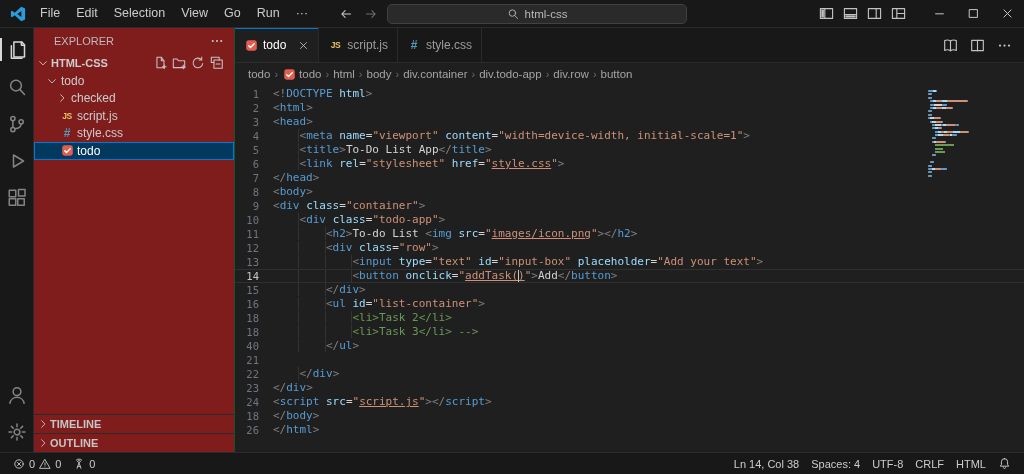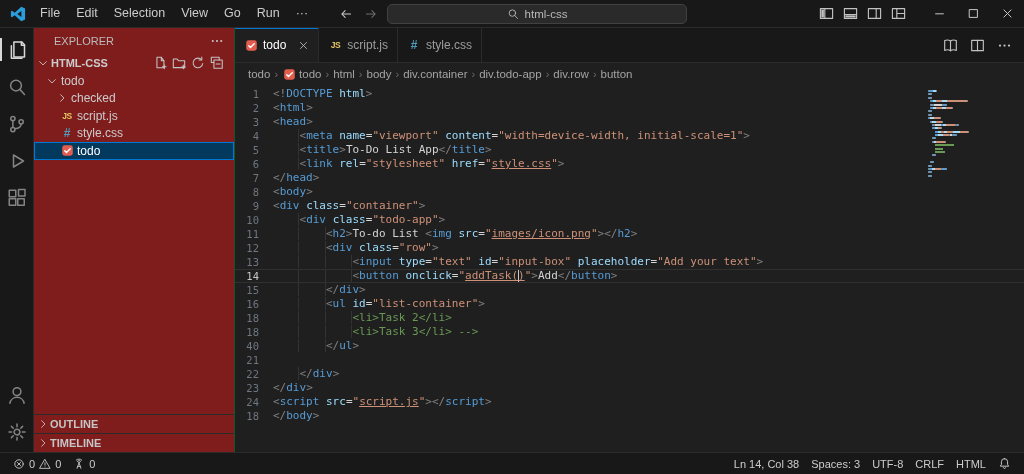--- a/index.html
+++ b/index.html
@@ -291,29 +291,29 @@
           <span class="tree-label">todo</span>
         </div>
       </div>
     <div class="sb-sections">
         <div class="sb-section">
           <span class="icon">
             <svg viewBox="0 0 16 16" width="12" height="12" fill="none" stroke="currentColor" stroke-width="1.2" stroke-linecap="round" stroke-linejoin="round">
               <path d="M6.2 3.6L10.6 8l-4.4 4.4"></path>
             </svg>
           </span>
-          <span>OUTLINE</span>
+          <span>TIMELINE</span>
         </div>
         <div class="sb-section">
           <span class="icon">
             <svg viewBox="0 0 16 16" width="12" height="12" fill="none" stroke="currentColor" stroke-width="1.2" stroke-linecap="round" stroke-linejoin="round">
               <path d="M6.2 3.6L10.6 8l-4.4 4.4"></path>
             </svg>
           </span>
-          <span>TIMELINE</span>
+          <span>OUTLINE</span>
         </div>
       </div>
   </div>
 
   <div class="editor">
     <div class="tabbar">
       <div class="tabs">
           <div class="tab active">
             <span class="fi">
               <svg viewBox="0 0 16 16" width="13" height="13">
@@ -417,20 +417,21 @@
           <div class="code-line"><span class="ln">15</span><span class="lc"><span class="tk-ws">        </span><span class="tk-punct" style="color: rgb(128, 128, 128);">&lt;/</span><span class="tk-tag" style="color: rgb(86, 156, 214);">div</span><span class="tk-punct" style="color: rgb(128, 128, 128);">&gt;</span></span></div>
           <div class="code-line"><span class="ln">16</span><span class="lc"><span class="tk-ws">        </span><span class="tk-punct" style="color: rgb(128, 128, 128);">&lt;</span><span class="tk-tag" style="color: rgb(86, 156, 214);">ul</span><span class="tk-eq" style="color: rgb(212, 212, 212);"> </span><span class="tk-attr" style="color: rgb(156, 220, 254);">id</span><span class="tk-eq" style="color: rgb(212, 212, 212);">=</span><span class="tk-str" style="color: rgb(206, 145, 120);">"list-container"</span><span class="tk-punct" style="color: rgb(128, 128, 128);">&gt;</span></span></div>
           <div class="code-line"><span class="ln">18</span><span class="lc"><span class="tk-ws">            </span><span class="tk-comment" style="color: rgb(106, 153, 85);">&lt;li&gt;Task 2&lt;/li&gt;</span></span></div>
           <div class="code-line"><span class="ln">18</span><span class="lc"><span class="tk-ws">            </span><span class="tk-comment" style="color: rgb(106, 153, 85);">&lt;li&gt;Task 3&lt;/li&gt; --&gt;</span></span></div>
           <div class="code-line"><span class="ln">40</span><span class="lc"><span class="tk-ws">        </span><span class="tk-punct" style="color: rgb(128, 128, 128);">&lt;/</span><span class="tk-tag" style="color: rgb(86, 156, 214);">ul</span><span class="tk-punct" style="color: rgb(128, 128, 128);">&gt;</span></span></div>
           <div class="code-line"><span class="ln">21</span><span class="lc"></span></div>
           <div class="code-line"><span class="ln">22</span><span class="lc"><span class="tk-ws">    </span><span class="tk-punct" style="color: rgb(128, 128, 128);">&lt;/</span><span class="tk-tag" style="color: rgb(86, 156, 214);">div</span><span class="tk-punct" style="color: rgb(128, 128, 128);">&gt;</span></span></div>
           <div class="code-line"><span class="ln">23</span><span class="lc"><span class="tk-punct" style="color: rgb(128, 128, 128);">&lt;/</span><span class="tk-tag" style="color: rgb(86, 156, 214);">div</span><span class="tk-punct" style="color: rgb(128, 128, 128);">&gt;</span></span></div>
           <div class="code-line"><span class="ln">24</span><span class="lc"><span class="tk-punct" style="color: rgb(128, 128, 128);">&lt;</span><span class="tk-tag" style="color: rgb(86, 156, 214);">script</span><span class="tk-eq" style="color: rgb(212, 212, 212);"> </span><span class="tk-attr" style="color: rgb(156, 220, 254);">src</span><span class="tk-eq" style="color: rgb(212, 212, 212);">=</span><span class="tk-str" style="color: rgb(206, 145, 120);">"</span><span class="tk-link" style="color: rgb(206, 145, 120);">script.js</span><span class="tk-str" style="color: rgb(206, 145, 120);">"</span><span class="tk-punct" style="color: rgb(128, 128, 128);">&gt;&lt;/</span><span class="tk-tag" style="color: rgb(86, 156, 214);">script</span><span class="tk-punct" style="color: rgb(128, 128, 128);">&gt;</span></span></div>
           <div class="code-line"><span class="ln">18</span><span class="lc"><span class="tk-punct" style="color: rgb(128, 128, 128);">&lt;/</span><span class="tk-tag" style="color: rgb(86, 156, 214);">body</span><span class="tk-punct" style="color: rgb(128, 128, 128);">&gt;</span></span></div>
+          <div class="code-line"><span class="ln">26</span><span class="lc"><span class="tk-punct" style="color: rgb(128, 128, 128);">&lt;/</span><span class="tk-tag" style="color: rgb(86, 156, 214);">html</span><span class="tk-punct" style="color: rgb(128, 128, 128);">&gt;</span></span></div>
         </div>
       <div class="minimap">
           <div class="mm-line">
             <span class="mm-seg" style="width: 1.1px; background: rgb(128, 128, 128);"></span>
             <span class="mm-seg" style="width: 3.85px; background: rgb(86, 156, 214);"></span>
             <span class="mm-seg" style="width: 0.55px; background: rgb(212, 212, 212);"></span>
             <span class="mm-seg" style="width: 2.2px; background: rgb(156, 220, 254);"></span>
             <span class="mm-seg" style="width: 0.55px; background: rgb(128, 128, 128);"></span>
           </div>
           <div class="mm-line">
@@ -675,21 +676,21 @@
           </svg>
         </span>
       <span>0</span>
     </div>
   </div>
   <div class="sb-right">
       <div class="status-item">
         <span>Ln 14, Col 38</span>
       </div>
       <div class="status-item">
-        <span>Spaces: 3</span>
+        <span>Spaces: 4</span>
       </div>
       <div class="status-item">
         <span>UTF-8</span>
       </div>
       <div class="status-item">
         <span>CRLF</span>
       </div>
       <div class="status-item">
         <span>HTML</span>
       </div>

